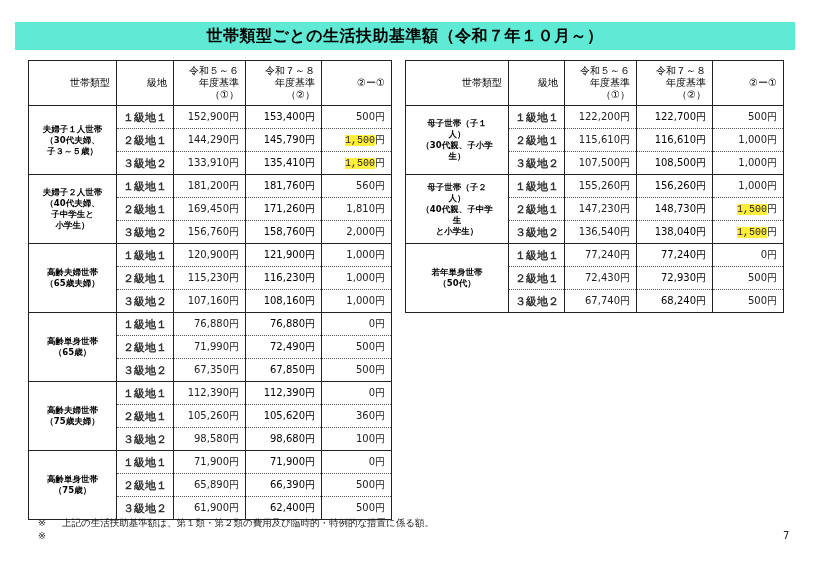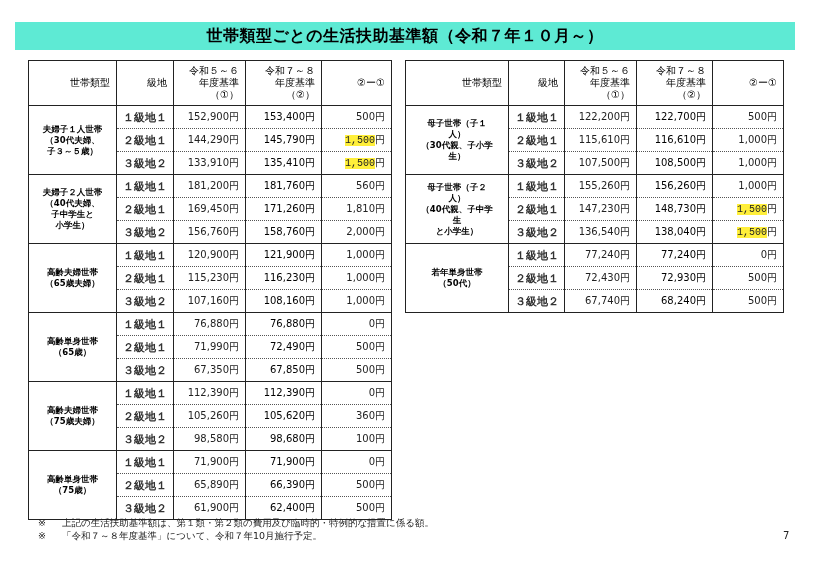--- a/index.html
+++ b/index.html
@@ -250,17 +250,16 @@
     </tbody>
 </table>
 
 <div class="notes">
   <div>
     <span class="mk">※</span>
     <span>上記の生活扶助基準額は、第１類・第２類の費用及び臨時的・特例的な措置に係る額。</span>
   </div>
   <div>
     <span class="mk">※</span>
-    <span>「令和７～８年度基準」について、令和７年10月施行予定。</span>
   </div>
 </div>
 
 <div class="page-no">7</div>
 
 </body></html>

